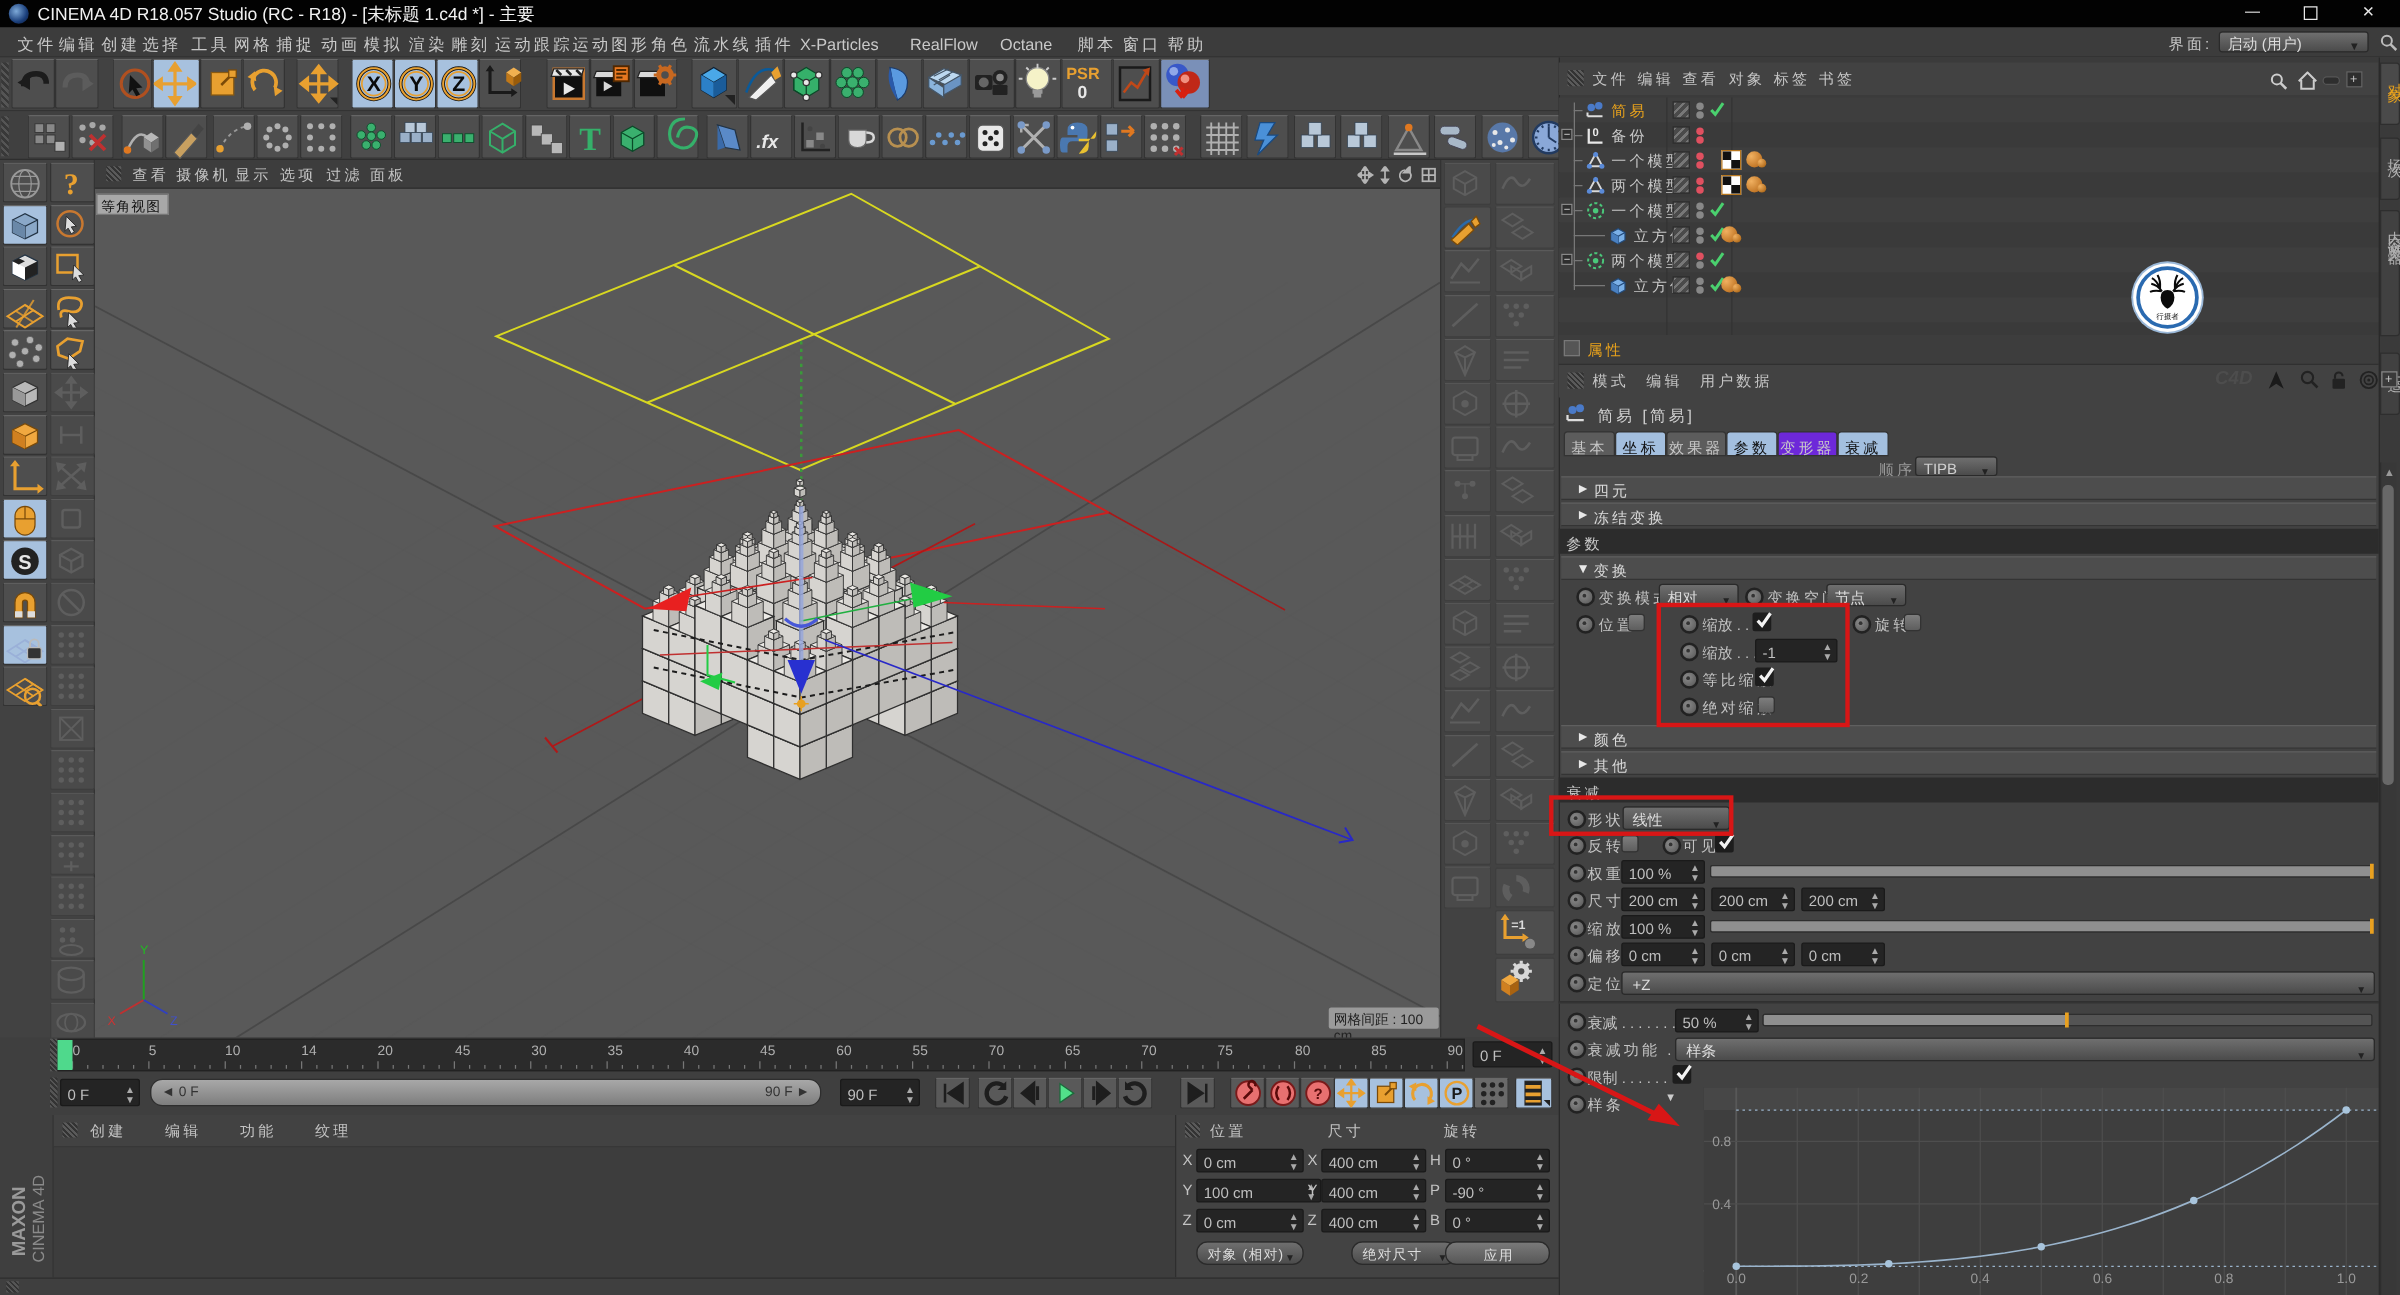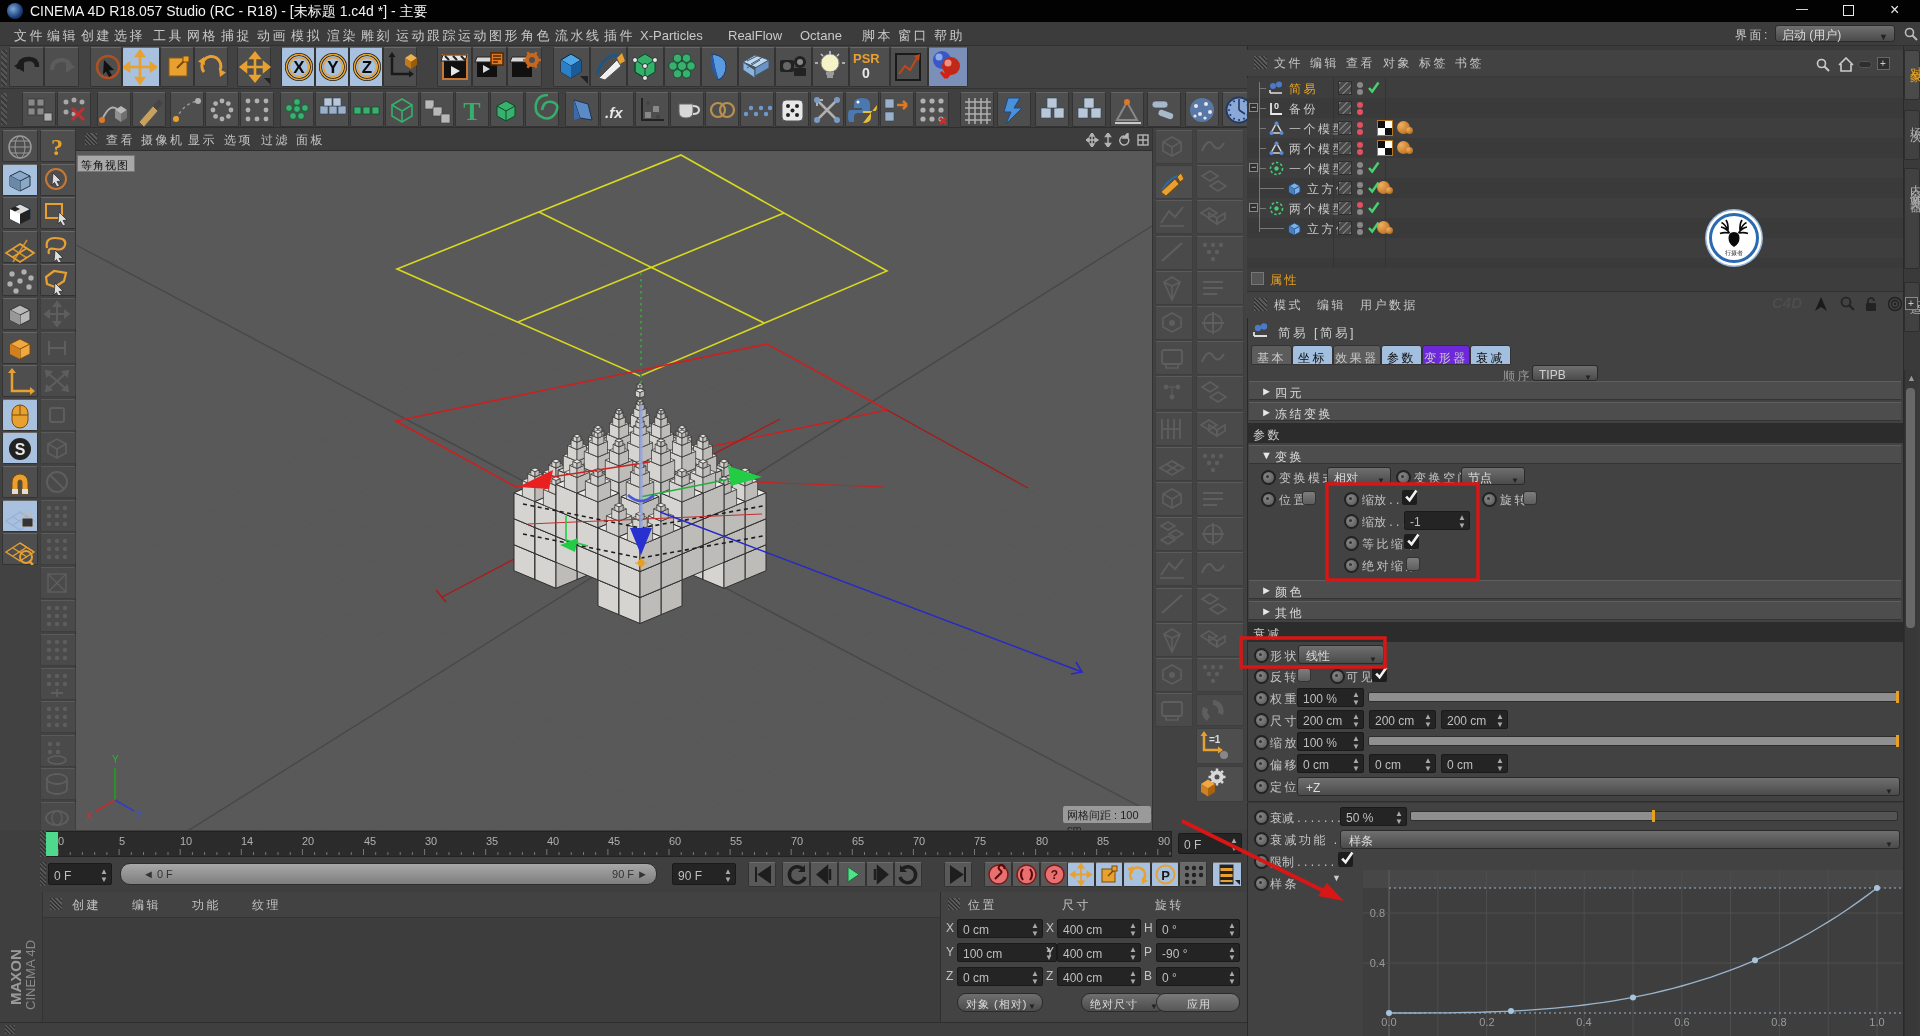--- a/index.html
+++ b/index.html
@@ -2158,21 +2158,21 @@
     <span style="position:absolute;left:5px;top:3px">0 F</span>
     <span class="spin" style="position:absolute;right:3px;top:3px">▲<br>▼</span>
   </div>
 <div class="" style="left:0px;top:860px;width:1247px;height:32px;background:#3f3f3f"></div>
 <div class="" style="left:40px;top:862px;width:6px;height:24px;background:repeating-linear-gradient(45deg,#555 0 1.5px,#333 1.5px 3px)"></div>
 <div class="inp" style="left:48px;top:863px;width:64px;height:22px;">
     <span style="position:absolute;left:5px;top:4px">0 F</span>
     <span class="spin" style="position:absolute;right:3px;top:4px">▲<br>▼</span>
   </div>
 <div class="" style="left:120px;top:863px;width:537px;height:22px;background:linear-gradient(#a8a8a8,#7e7e7e);border-radius:10px;border:1px solid #2e2e2e">
-    <span style="position:absolute;left:22px;top:4px;font-size:11px;color:#333">◄ 0 F</span>
+    <span style="position:absolute;left:8px;top:4px;font-size:11px;color:#333">◄ 0 F</span>
     <span style="position:absolute;right:8px;top:4px;font-size:11px;color:#333">90 F ►</span>
   </div>
 <div class="inp" style="left:672px;top:863px;width:64px;height:22px;">
     <span style="position:absolute;left:5px;top:4px">90 F</span>
     <span class="spin" style="position:absolute;right:3px;top:4px">▲<br>▼</span>
   </div>
 <div class="" style="left:748px;top:862px;width:28px;height:25px;background:#595959;border:1px solid #333;border-top-color:#6e6e6e;border-radius:2px">
     <svg width="27" height="23" viewBox="0 0 27 23" style="position:absolute;left:0;top:0">
       <path d="M7 4 v15 M21 4 l-11 7.5 11 7.5z" fill="#1e1e1e" stroke="#1e1e1e" stroke-width="2"></path>
     </svg>

